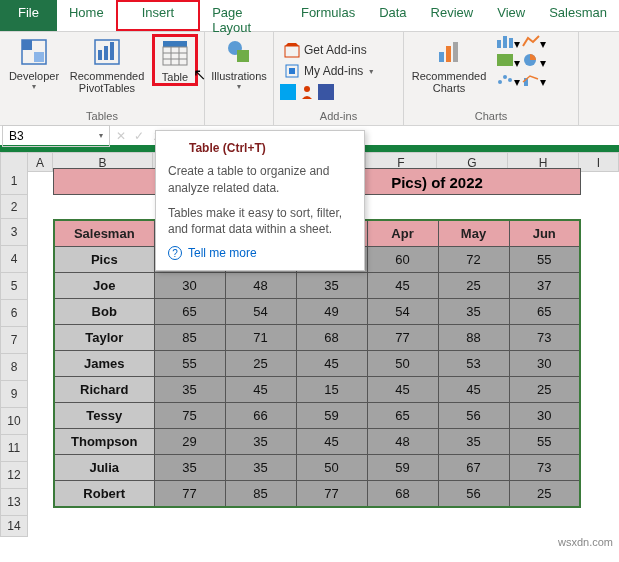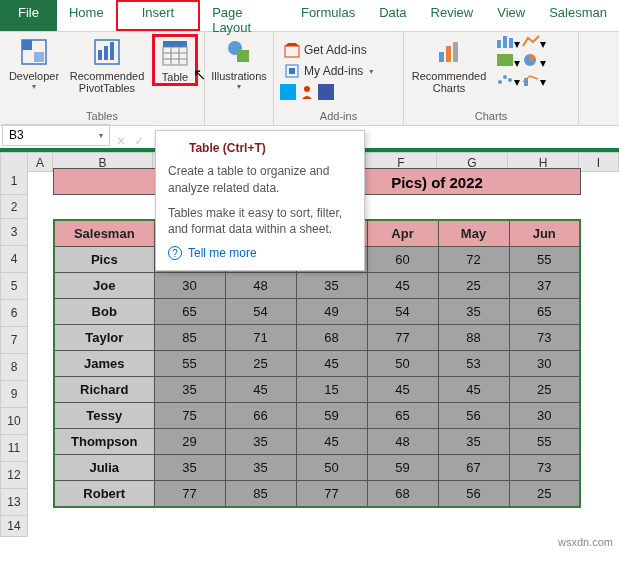--- a/index.html
+++ b/index.html
@@ -19,21 +19,21 @@
     .big-btn { display: flex; flex-direction: column; align-items: center; width: 56px; padding: 2px; cursor: pointer; }
     .big-btn .icon-box { width: 32px; height: 32px; display: flex; align-items: center; justify-content: center; }
     .big-btn .label { font-size: 11px; text-align: center; line-height: 1.1; margin-top: 2px; color: #333; }
     .big-btn .caret { font-size: 8px; color: #666; }
     .big-btn.highlight { border: 3px solid #e81123; padding: 0; }
     .small-btn { display: flex; align-items: center; gap: 4px; padding: 2px 4px; font-size: 12px; cursor: pointer; color: #333; }
     .small-btn .si { width: 16px; height: 16px; display: inline-flex; align-items: center; justify-content: center; }
     .stacked { display: flex; flex-direction: column; gap: 1px; }
     
     
-    .formula-row { display: flex; height: 26px; border-bottom: 4px solid #15803d; align-items: flex-end; background: #fff; }
+    .formula-row { display: flex; height: 26px; border-bottom: 7px solid #15803d; align-items: center; background: #fff; }
     .namebox { width: 108px; border: 1px solid #ccc; padding: 3px 6px; margin: 2px; font-size: 12px; display: flex; justify-content: space-between; align-items: center; }
     .fx { padding: 0 6px; color: #666; font-style: italic; }
     
     
     .tooltip { position: absolute; left: 155px; top: 130px; width: 210px; background: #fff; border: 1px solid #c8c8c8; box-shadow: 2px 2px 6px rgba(0,0,0,.2); padding: 10px 12px; z-index: 100; }
     .tooltip .tt-title { font-weight: bold; font-size: 12px; margin-bottom: 8px; color: #7f1d1d; margin-left: 21px; }
     .tooltip .tt-body { color: #555; font-size: 12px; line-height: 1.4; margin-bottom: 8px; }
     .tooltip .tt-more { color: #0066cc; font-size: 12px; display: flex; align-items: center; gap: 6px; }
     .tooltip .tt-more .q { border: 1px solid #0066cc; border-radius: 50%; width: 14px; height: 14px; display: inline-flex; align-items: center; justify-content: center; font-size: 10px; }
     .colhdr-row { display: flex; background: #e6e6e6; }

